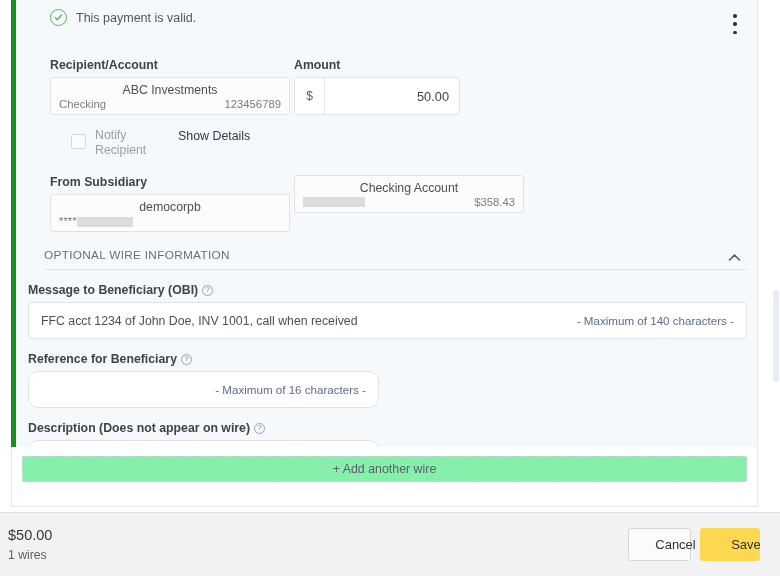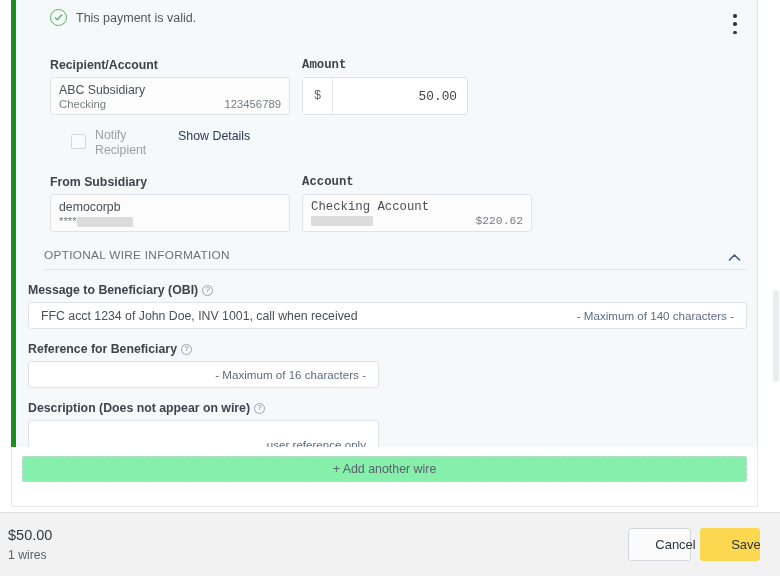--- a/index.html
+++ b/index.html
@@ -93,25 +93,26 @@
   .kebab i {
     display: block;
     width: 3.5px; height: 3.5px;
     border-radius: 50%;
     background: #2f3640;
   }
 
   
   .row2 {
     display: flex;
-    gap: 12px;
+    gap: 4px;
     padding-left: 12px;
+    text-align: center;
   }
   .col-left { width: 240px; flex: 0 0 240px; }
-  .col-right { width: 230px; flex: 0 0 230px; font-family: Liberation Mono, monospace; }
+  .col-right { width: 230px; flex: 0 0 230px; }
 
   .flabel {
     font-size: 12.3px;
     font-weight: bold;
     color: #3e444b;
     margin-bottom: 5px;
     display: flex;
     align-items: center;
     gap: 4px;
   }
@@ -258,42 +259,42 @@
     line-height: 1;
     color: #7e868f;
     font-weight: normal;
     cursor: pointer;
   }
 
   .tinput {
     border: 1px solid #dfe3e8;
     border-radius: 3px;
     background: #ffffff;
-    height: 27px;
+    height: 37px;
     display: flex;
     align-items: center;
     padding: 0 12px;
     position: relative;
     cursor: text;
   }
   .tinput.tall { height: 36px; }
   .tinput .val {
     font-size: 12.3px;
     color: #4a5056;
   }
   .tinput .hint {
     position: absolute;
     right: 12px;
     font-size: 11.6px;
     color: #5d6b85;
     text-align: right;
     line-height: 14px;
   }
   .w-full { width: 100%; }
-  .w-mid  { width: 351px; }
+  .w-mid  { width: 351px; border-radius: 10px; }
 
   
   .add-wire-outer {
     position: absolute;
     left: 11px;
     top: 447px;
     width: 747px;
     height: 60px;
     background: #ffffff;
     border: 1px solid #e5e9ed;
@@ -395,21 +396,21 @@
               <path d="M2.3 5.6 L4.3 7.7 L8.6 3.0" fill="none" stroke="#5fae62" stroke-width="1.3" stroke-linecap="round" stroke-linejoin="round"></path>
             </svg>
           </span>
           <span class="valid-text">This payment is valid.</span>
         </div>
 
         <div class="row2">
           <div class="col-left">
             <div class="flabel">Recipient/Account</div>
             <div class="ro-box">
-              <div class="ro-top">ABC Subsidiary</div>
+              <div class="ro-top">ABC Investments</div>
               <div class="ro-bot">
                 <span>Checking</span>
                 <span>123456789</span>
               </div>
             </div>
           </div>
 
           <div class="col-right">
             <div class="flabel">Amount</div>
             <div class="amt-wrap">
@@ -431,26 +432,25 @@
             <div class="ro-box">
               <div class="ro-top">democorpb</div>
               <div class="ro-bot">
                 <span><span>****</span><span class="redact w1"></span></span>
                 <span></span>
               </div>
             </div>
           </div>
 
           <div class="col-right">
-            <div class="flabel">Account</div>
             <div class="ro-box">
               <div class="ro-top">Checking Account</div>
               <div class="ro-bot">
                 <span class="redact w2"></span>
-                <span>$220.62</span>
+                <span>$358.43</span>
               </div>
             </div>
           </div>
         </div>
 
       </div>
 
       <div class="owi">
         <div class="owi-head">OPTIONAL WIRE INFORMATION</div>
         <div class="owi-rule"></div>

